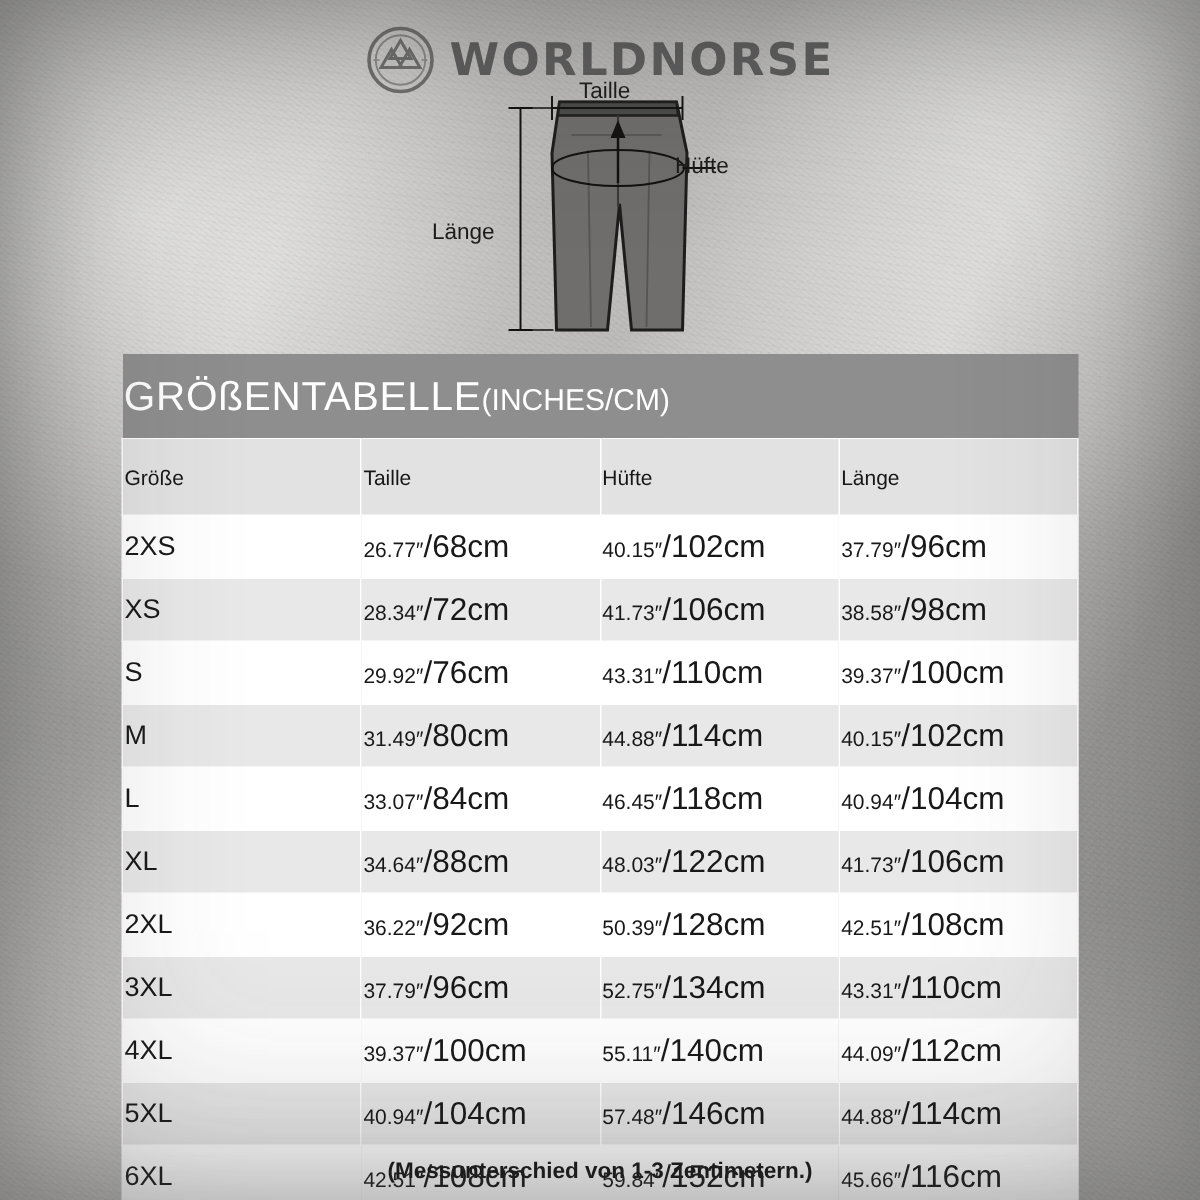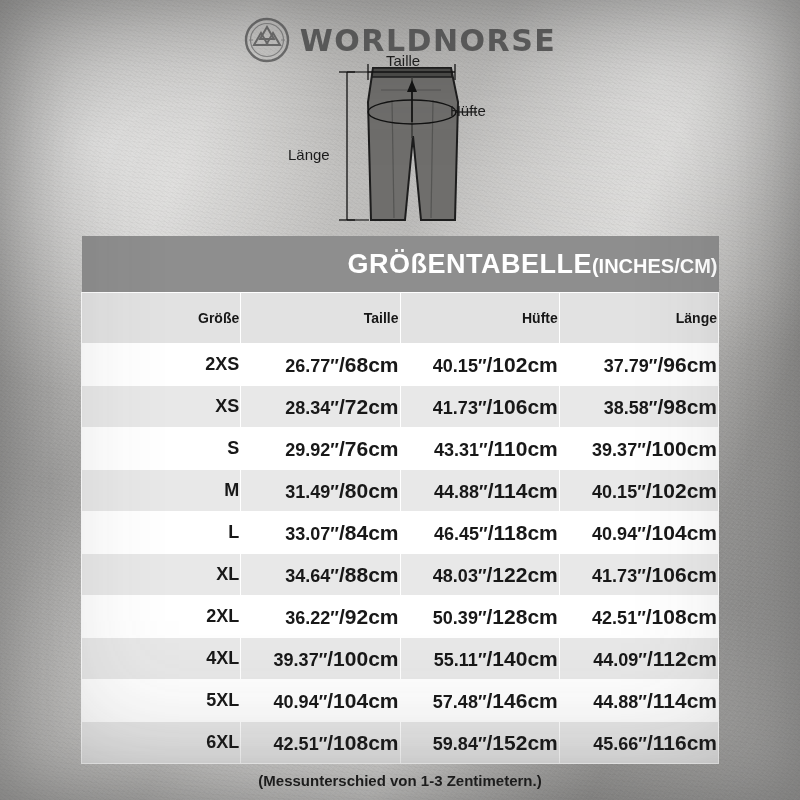--- a/index.html
+++ b/index.html
@@ -98,23 +98,23 @@
     left: 81px;
     width: 638px;
   }
   table.sizes {
     width: 638px;
     border-collapse: collapse;
     table-layout: fixed;
   }
   table.sizes td, table.sizes th {
     border: 1px solid #ffffff;
-    text-align: right;
+    text-align: left;
     color: #181818;
-    font-weight: bold;
+    font-weight: normal;
   }
   tr.title-row td {
     background: #8e8e8e;
     height: 54px;
     border: none;
     color: #ffffff;
   }
   .title-main {
     font-size: 27px;
     color: #ffffff;
@@ -131,21 +131,21 @@
     color: #171717;
   }
   tbody tr td {
     height: 39px;
     font-size: 18px;
   }
   tbody tr:nth-child(odd) td { background: #ffffff; }
   tbody tr:nth-child(even) td { background: #e8e8e8; }
   td.sz { font-size: 18px; }
   .unit { font-size: 21px; }
-  .inch { font-size: 18px; }
+  .inch { font-size: 14px; }
 
   #note {
     position: absolute;
     top: 772px;
     left: 0;
     width: 800px;
     text-align: center;
     font-size: 15px;
     font-weight: bold;
     color: #141414;
@@ -261,20 +261,26 @@
             <td><span class="inch">48.03″</span><span class="unit">/122cm</span></td>
             <td><span class="inch">41.73″</span><span class="unit">/106cm</span></td>
           </tr>
           <tr>
             <td class="sz">2XL</td>
             <td><span class="inch">36.22″</span><span class="unit">/92cm</span></td>
             <td><span class="inch">50.39″</span><span class="unit">/128cm</span></td>
             <td><span class="inch">42.51″</span><span class="unit">/108cm</span></td>
           </tr>
           <tr>
+            <td class="sz">3XL</td>
+            <td><span class="inch">37.79″</span><span class="unit">/96cm</span></td>
+            <td><span class="inch">52.75″</span><span class="unit">/134cm</span></td>
+            <td><span class="inch">43.31″</span><span class="unit">/110cm</span></td>
+          </tr>
+          <tr>
             <td class="sz">4XL</td>
             <td><span class="inch">39.37″</span><span class="unit">/100cm</span></td>
             <td><span class="inch">55.11″</span><span class="unit">/140cm</span></td>
             <td><span class="inch">44.09″</span><span class="unit">/112cm</span></td>
           </tr>
           <tr>
             <td class="sz">5XL</td>
             <td><span class="inch">40.94″</span><span class="unit">/104cm</span></td>
             <td><span class="inch">57.48″</span><span class="unit">/146cm</span></td>
             <td><span class="inch">44.88″</span><span class="unit">/114cm</span></td>

